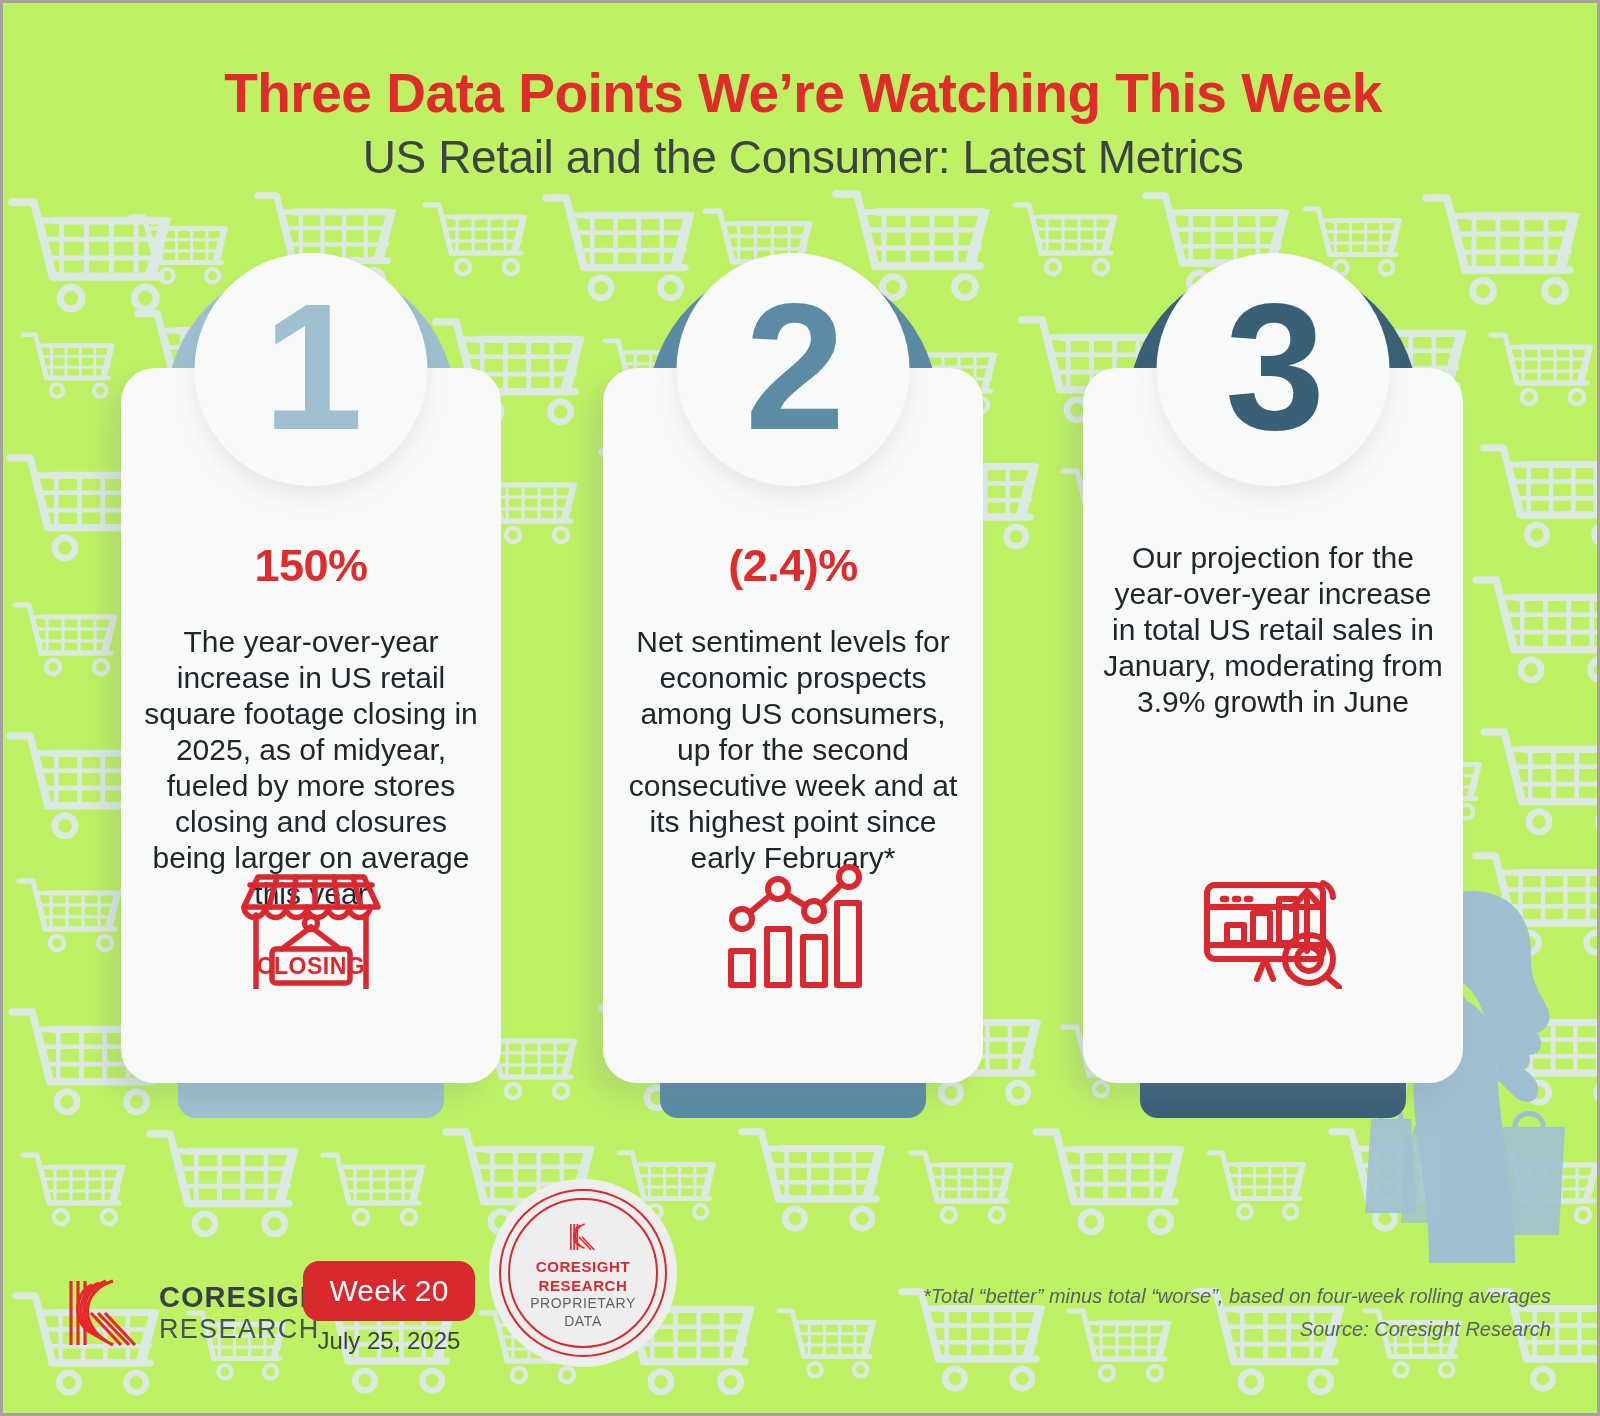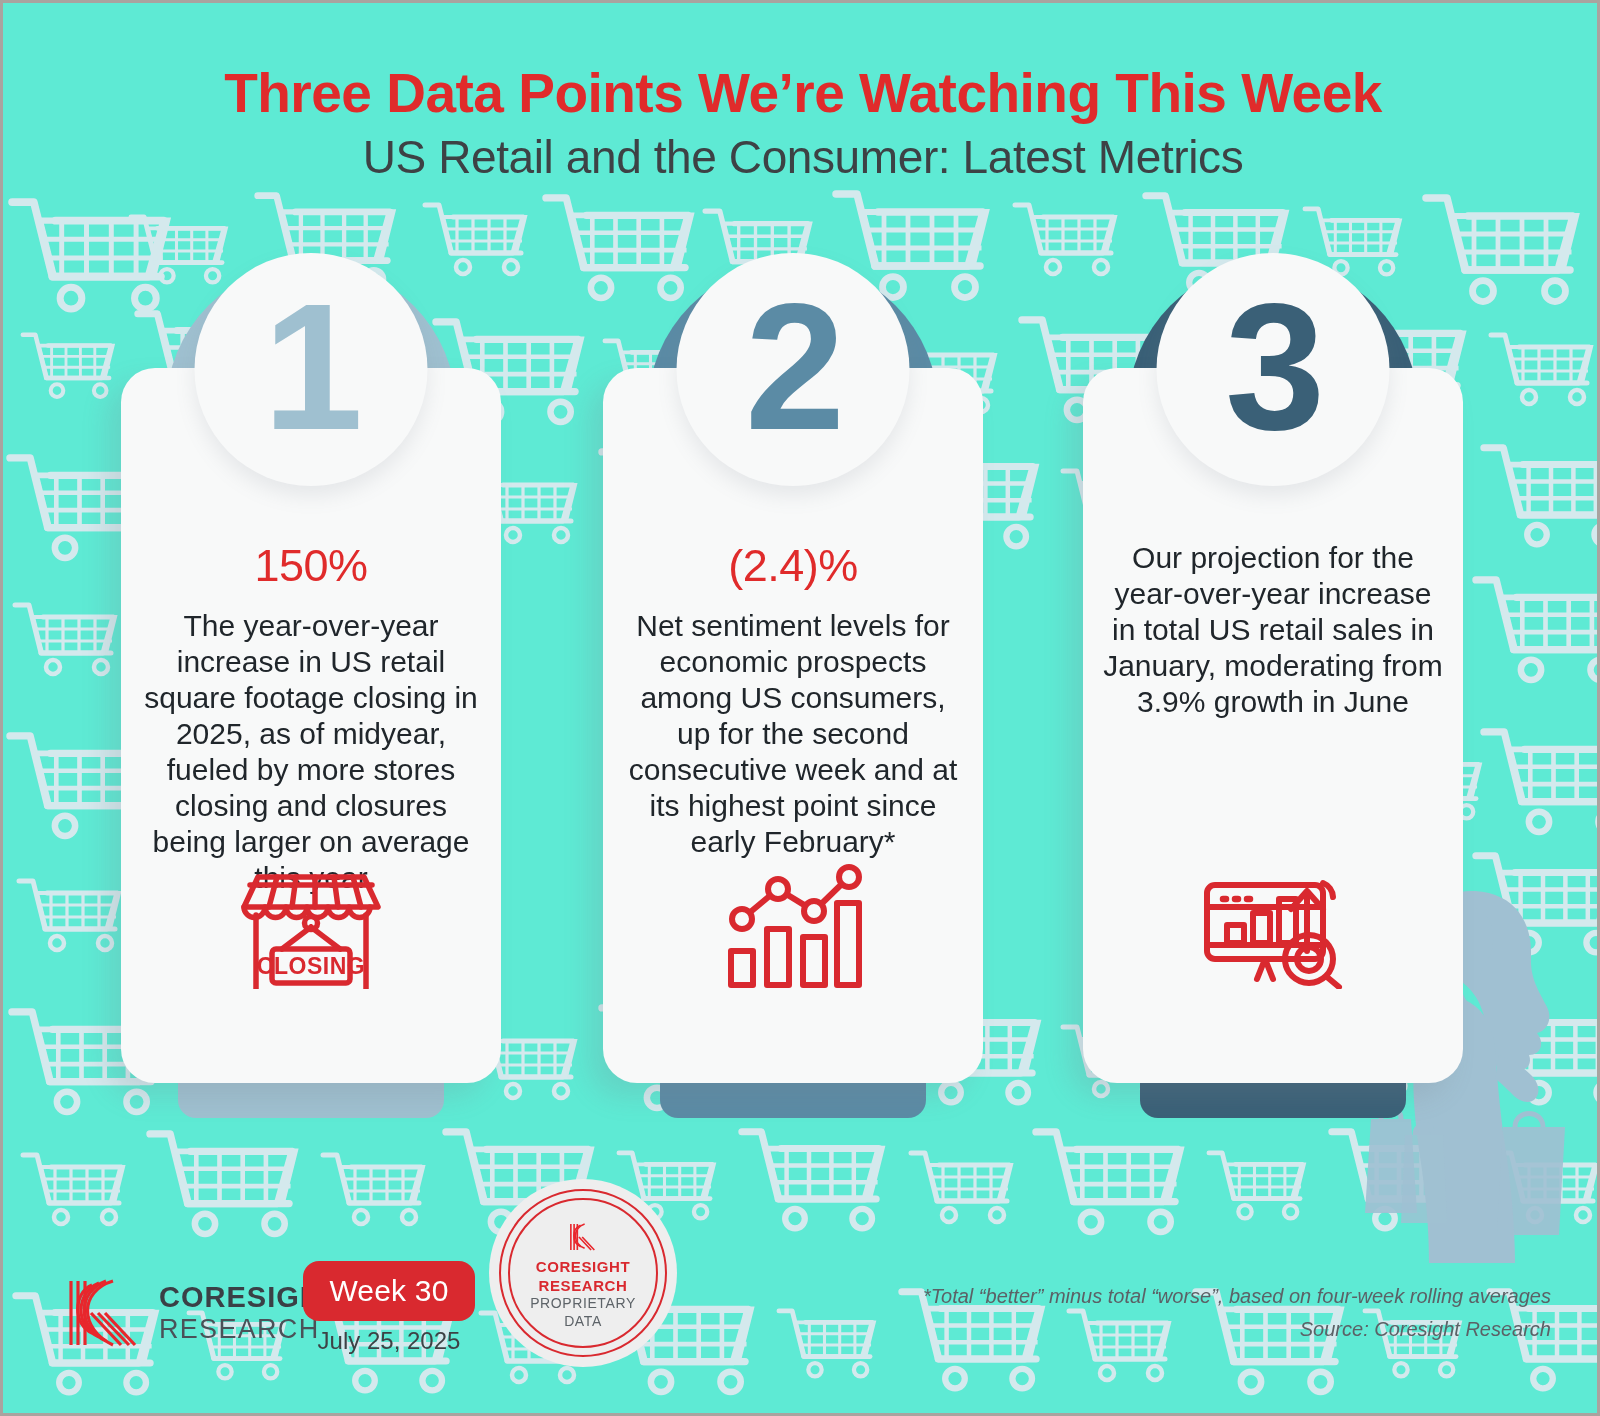--- a/index.html
+++ b/index.html
@@ -4,21 +4,21 @@
 <style>
   html,body{margin:0;padding:0;}
   body{
     width:1600px;height:1416px;
     background:#ffffff;
     font-family:"Liberation Sans", sans-serif;
     overflow:hidden;
   }
   #page{
     position:relative;width:1600px;height:1416px;
-    background:#5eead4;
+    background:#bef264;
     border:3px solid #a9a39f;
     box-sizing:border-box;
     overflow:hidden;
   }
 
   
   #cart-bg{position:absolute;inset:0;z-index:0;pointer-events:none;}
 
   
   .header{position:absolute;top:0;left:0;width:1600px;z-index:5;text-align:center;}
@@ -62,22 +62,22 @@
     box-shadow:0 10px 20px rgba(120,130,140,.14);
     z-index:3;
     display:flex;align-items:center;justify-content:center;
   }
   .num{
     font-size:180px;font-weight:bold;line-height:1;
     letter-spacing:-4px;
     margin-top:-6px;
   }
   .stat{
-    font-size:45px;font-weight:normal;color:#e02b2b;
-    letter-spacing:-0.5px;margin-bottom:16px;
+    font-size:45px;font-weight:bold;color:#e02b2b;
+    letter-spacing:-0.5px;margin-bottom:32px;
   }
   .desc{
     font-size:30px;color:#20262b;line-height:1.20;
     padding:0 18px;font-weight:400;
   }
   .icon-slot{
     position:absolute;left:0;right:0;bottom:94px;
     display:flex;align-items:flex-end;justify-content:center;
     height:150px;
   }
@@ -410,21 +410,21 @@
           <path d="M44 42 L74 74"></path>
         </g>
       </svg>
       <span class="logo-text">
         <span class="logo-top">CORESIGHT</span>
         <span class="logo-bot">RESEARCH</span>
       </span>
     </div>
 
     <div class="week-block">
-      <span class="week-badge">Week 30</span>
+      <span class="week-badge">Week 20</span>
       <div class="week-date">July 25, 2025</div>
     </div>
 
     <div class="seal">
       <div class="seal-inner">
         <div class="seal-inner2">
           <svg width="34" height="34" viewBox="0 0 84 84" style="margin-bottom:4px">
             <g fill="none" stroke="#e8262c" stroke-width="4">
               <path d="M12 10 v64 M20 10 v64 M28 10 v64"></path>
               <path d="M36 13 C14 22 14 56 36 66"></path>

